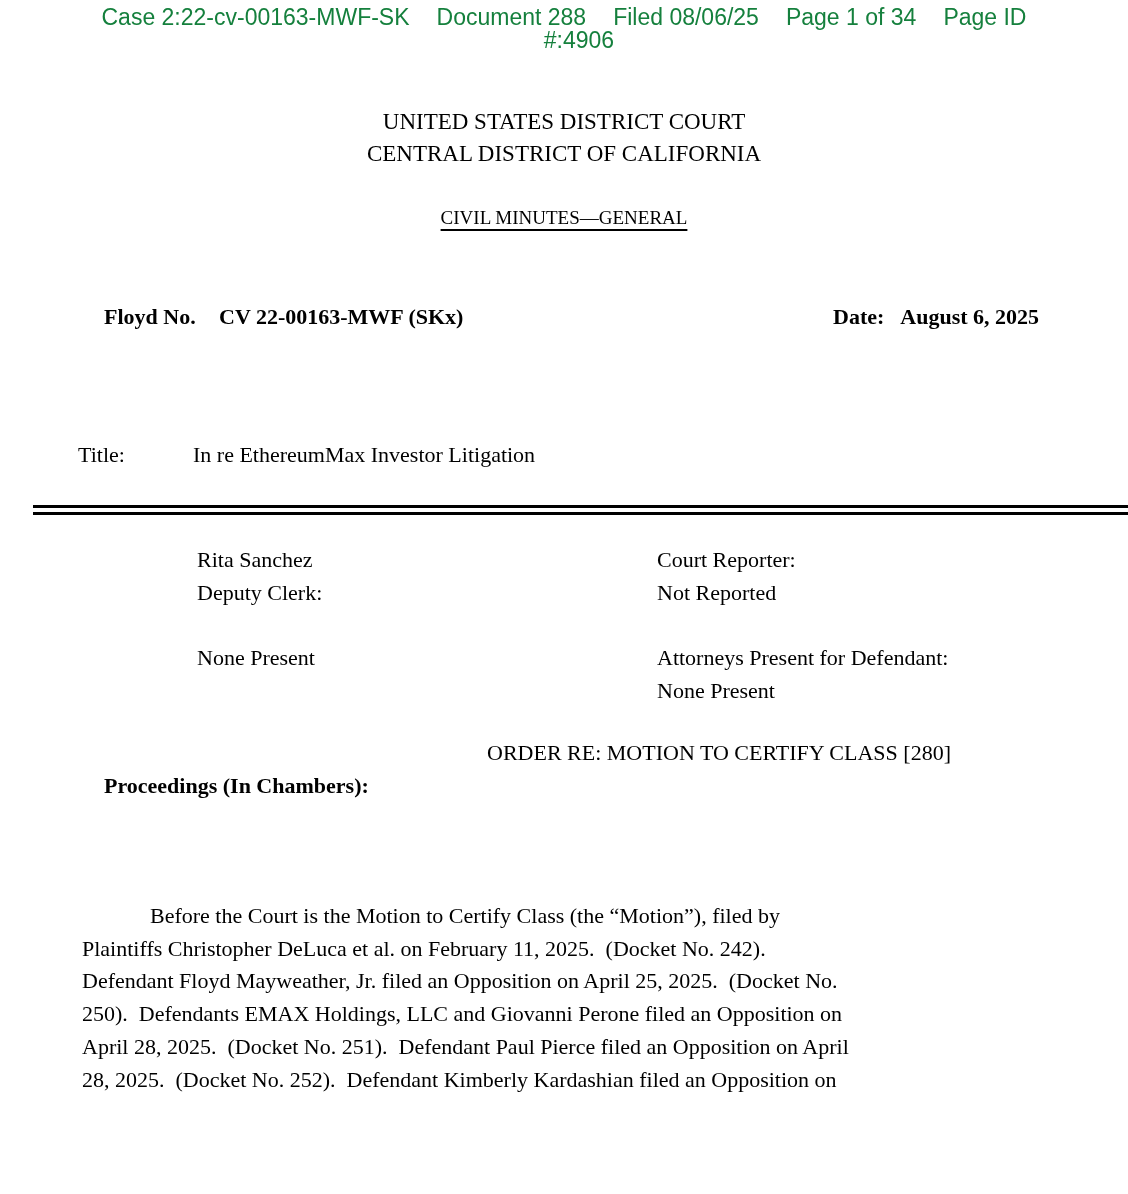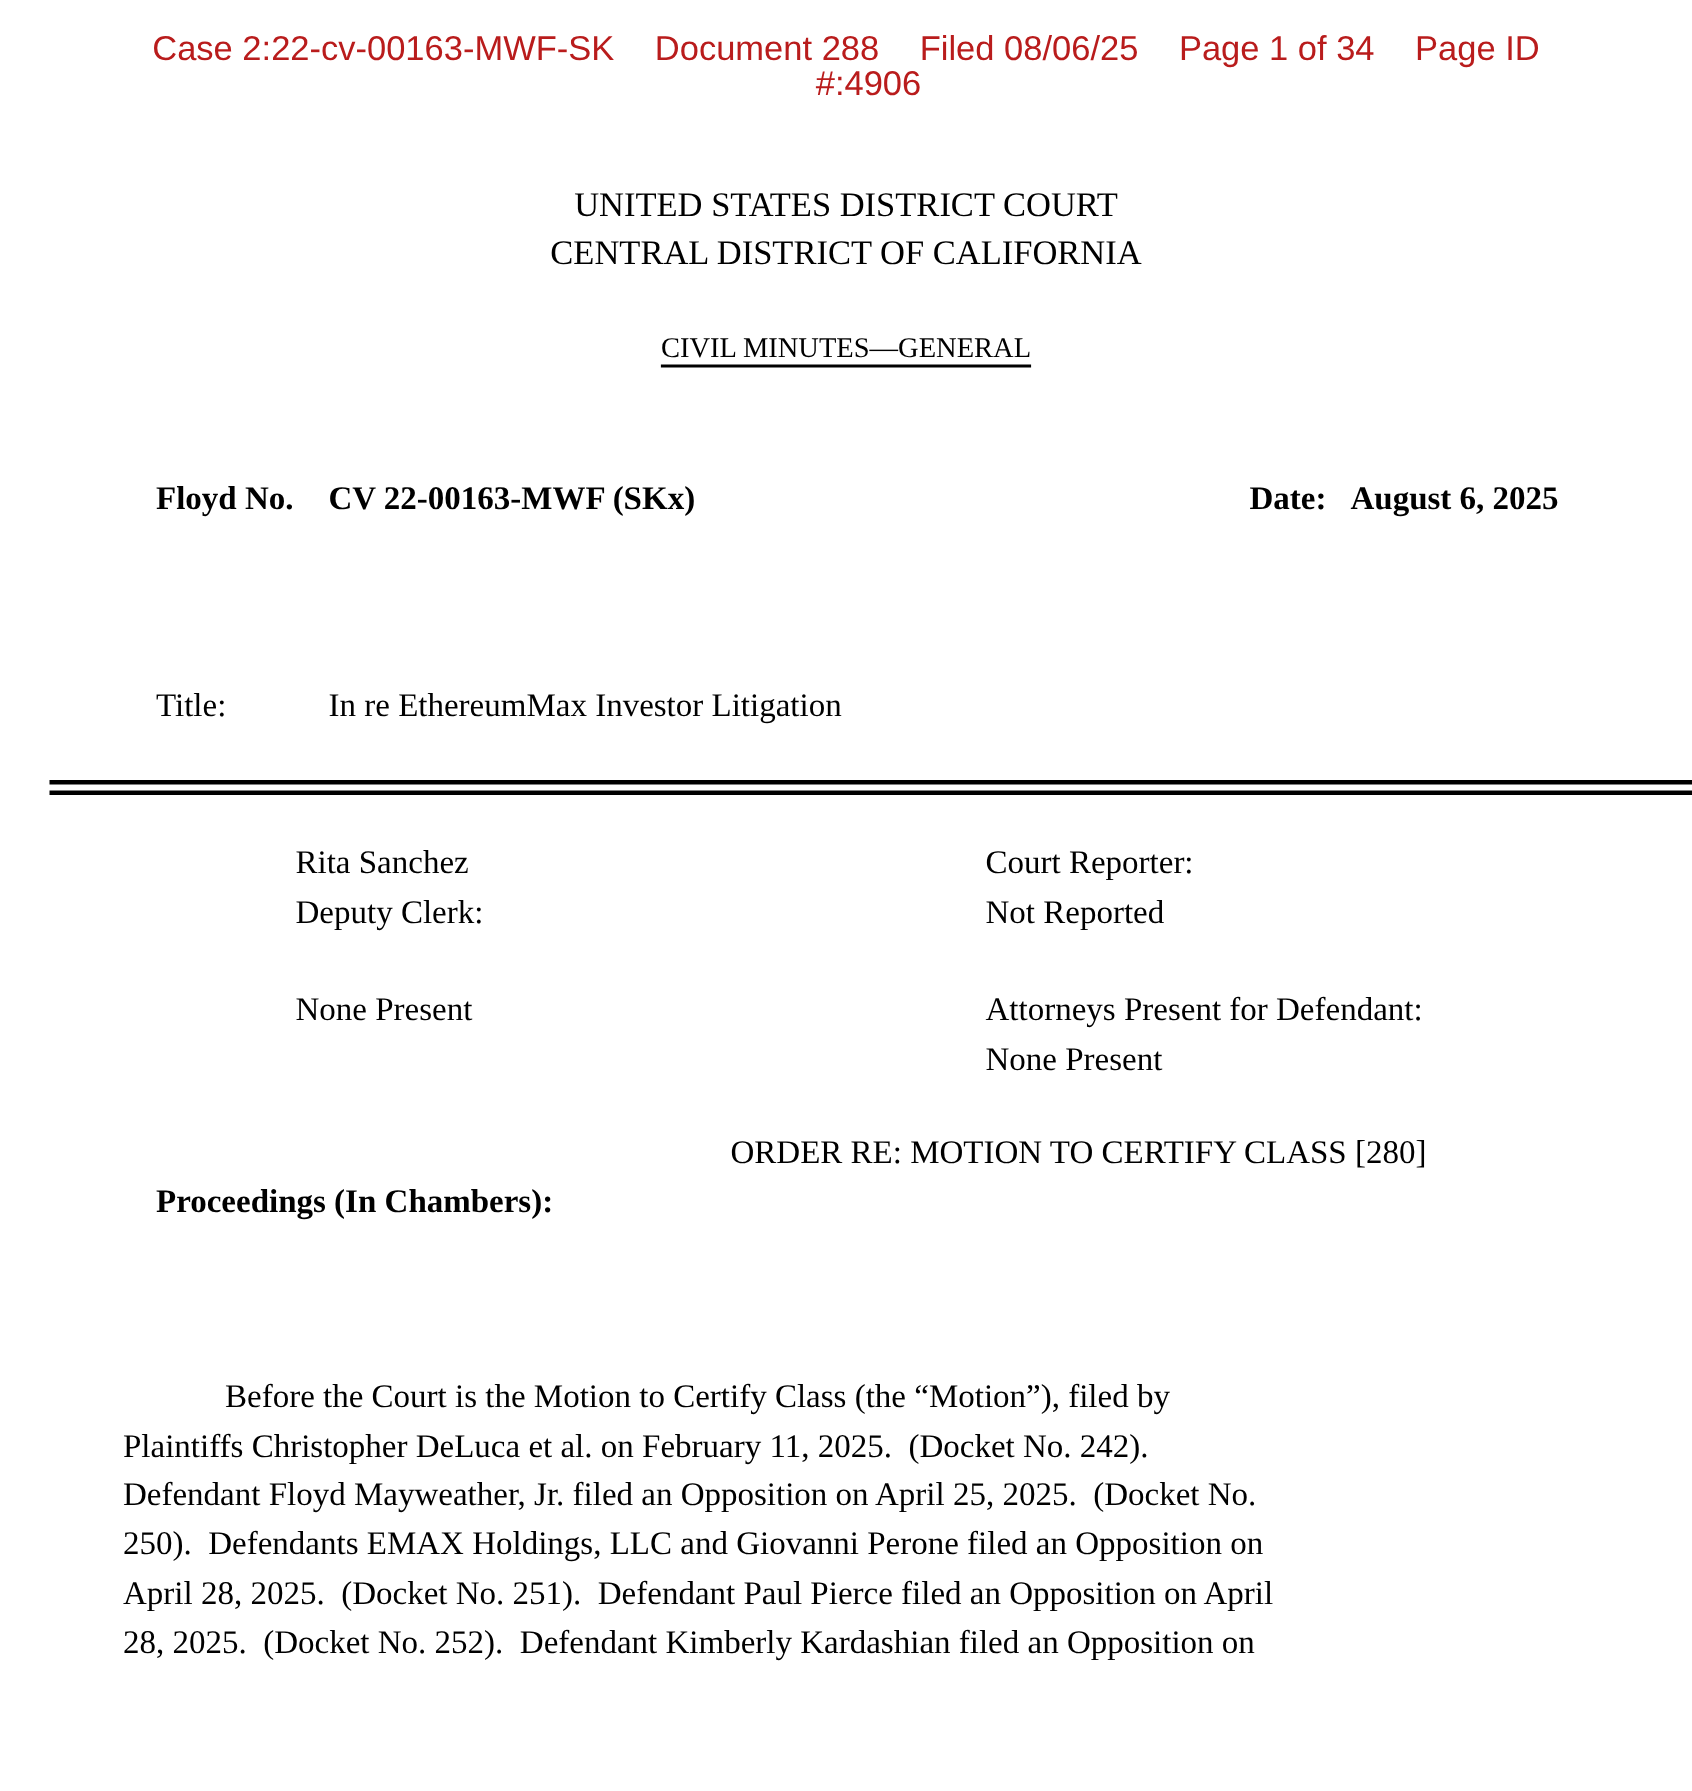--- a/index.html
+++ b/index.html
@@ -3,36 +3,36 @@
 <meta charset="utf-8">
 <style>
   html,body{margin:0;padding:0;background:#fff;}
   .page{
     position:relative;width:1128px;height:1194px;background:#ffffff;
     overflow:hidden;color:#000;
     font-family:"Liberation Serif","DejaVu Serif",serif;
   }
   
   .stamp{
-    padding-top:21px;text-align:center;
+    padding-top:6px;text-align:center;
     font-family:"Liberation Sans","DejaVu Sans",sans-serif;
-    font-size:23px;line-height:23px;color:#b91c1c;
+    font-size:23px;line-height:23px;color:#15803d;
   }
   .stamp-line1{display:flex;justify-content:center;column-gap:27px;white-space:pre;}
   .stamp-line2{position:relative;left:15px;}
   
   .court-name{margin-top:54px;text-align:center;font-size:23px;line-height:32px;}
   .minutes-title{margin-top:31px;text-align:center;font-size:19px;line-height:33px;}
   .u-line{text-decoration:underline;text-decoration-thickness:2px;text-underline-offset:5px;}
   
   .case-row{position:relative;margin-top:32px;padding-left:82px;font-size:22px;line-height:34px;font-weight:bold;white-space:pre;}
   .label{display:inline-block;width:115px;}
   .date-block{position:absolute;left:800px;top:0;}
   .date-label{margin-right:16px;}
-  .title-row{margin-top:3px;padding-left:82px;font-size:22px;line-height:33px;white-space:pre;}
+  .title-row{margin-top:3px;padding-left:56px;font-size:22px;line-height:33px;white-space:pre;}
   .double-rule{margin-top:1px;margin-left:33px;width:1095px;height:4px;border-top:3px solid #000;border-bottom:3px solid #000;}
   
   .present-row{margin-top:27px;padding-left:82px;font-size:22px;line-height:34px;white-space:pre;}
   .judge{display:inline-block;width:822px;border-bottom:2px solid #000;padding-bottom:2px;white-space:pre;}
   
   .two-col{display:flex;padding-left:197px;font-size:22px;line-height:33px;}
   .col-left{width:460px;}
   .clerk-block{margin-top:28px;}
   .attorneys-block{margin-top:32px;}
   

